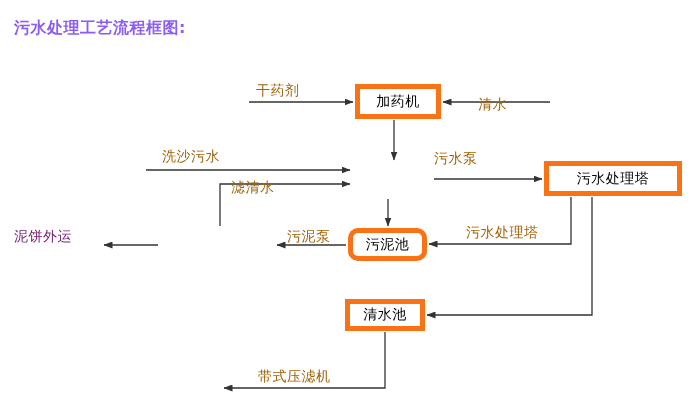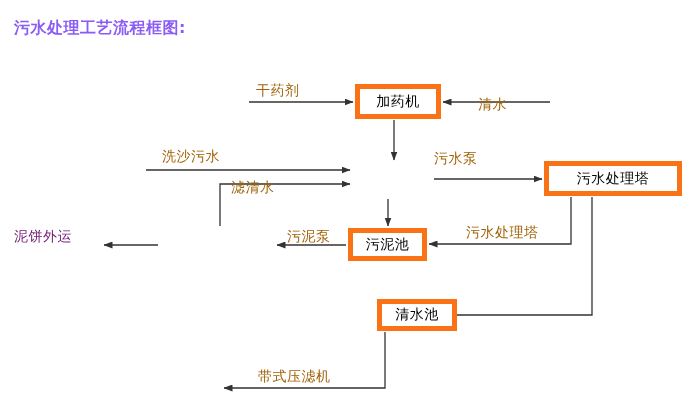--- a/index.html
+++ b/index.html
@@ -109,25 +109,25 @@
   <div class="node" style="left:355px; top:84px; width:86px; height:35px;">
     <span>加药机</span>
   </div>
 
 
   <div class="node" style="left:544px; top:161px; width:138px; height:35px;">
     <span>污水处理塔</span>
   </div>
 
 
-  <div class="node" style="left:348px; top:228px; width:79px; height:33px;">
+  <div class="node" style="left:348px; top:228px; width:79px; height:33px;border-radius:10px;">
     <span>污泥池</span>
   </div>
 
-  <div class="node" style="left:345px; top:299px; width:80px; height:32px;margin-left:32px;">
+  <div class="node" style="left:345px; top:299px; width:80px; height:32px;">
     <span>清水池</span>
   </div>
 
   <div class="edge-label" style="left:256px; top:82px;">干药剂</div>
 
   <div class="edge-label" style="left:478px; top:82px;margin-top:14px;">清水</div>
 
   <div class="edge-label" style="left:162px; top:148px;">洗沙污水</div>
 
   <div class="edge-label" style="left:231px; top:179px;">滤清水</div>

